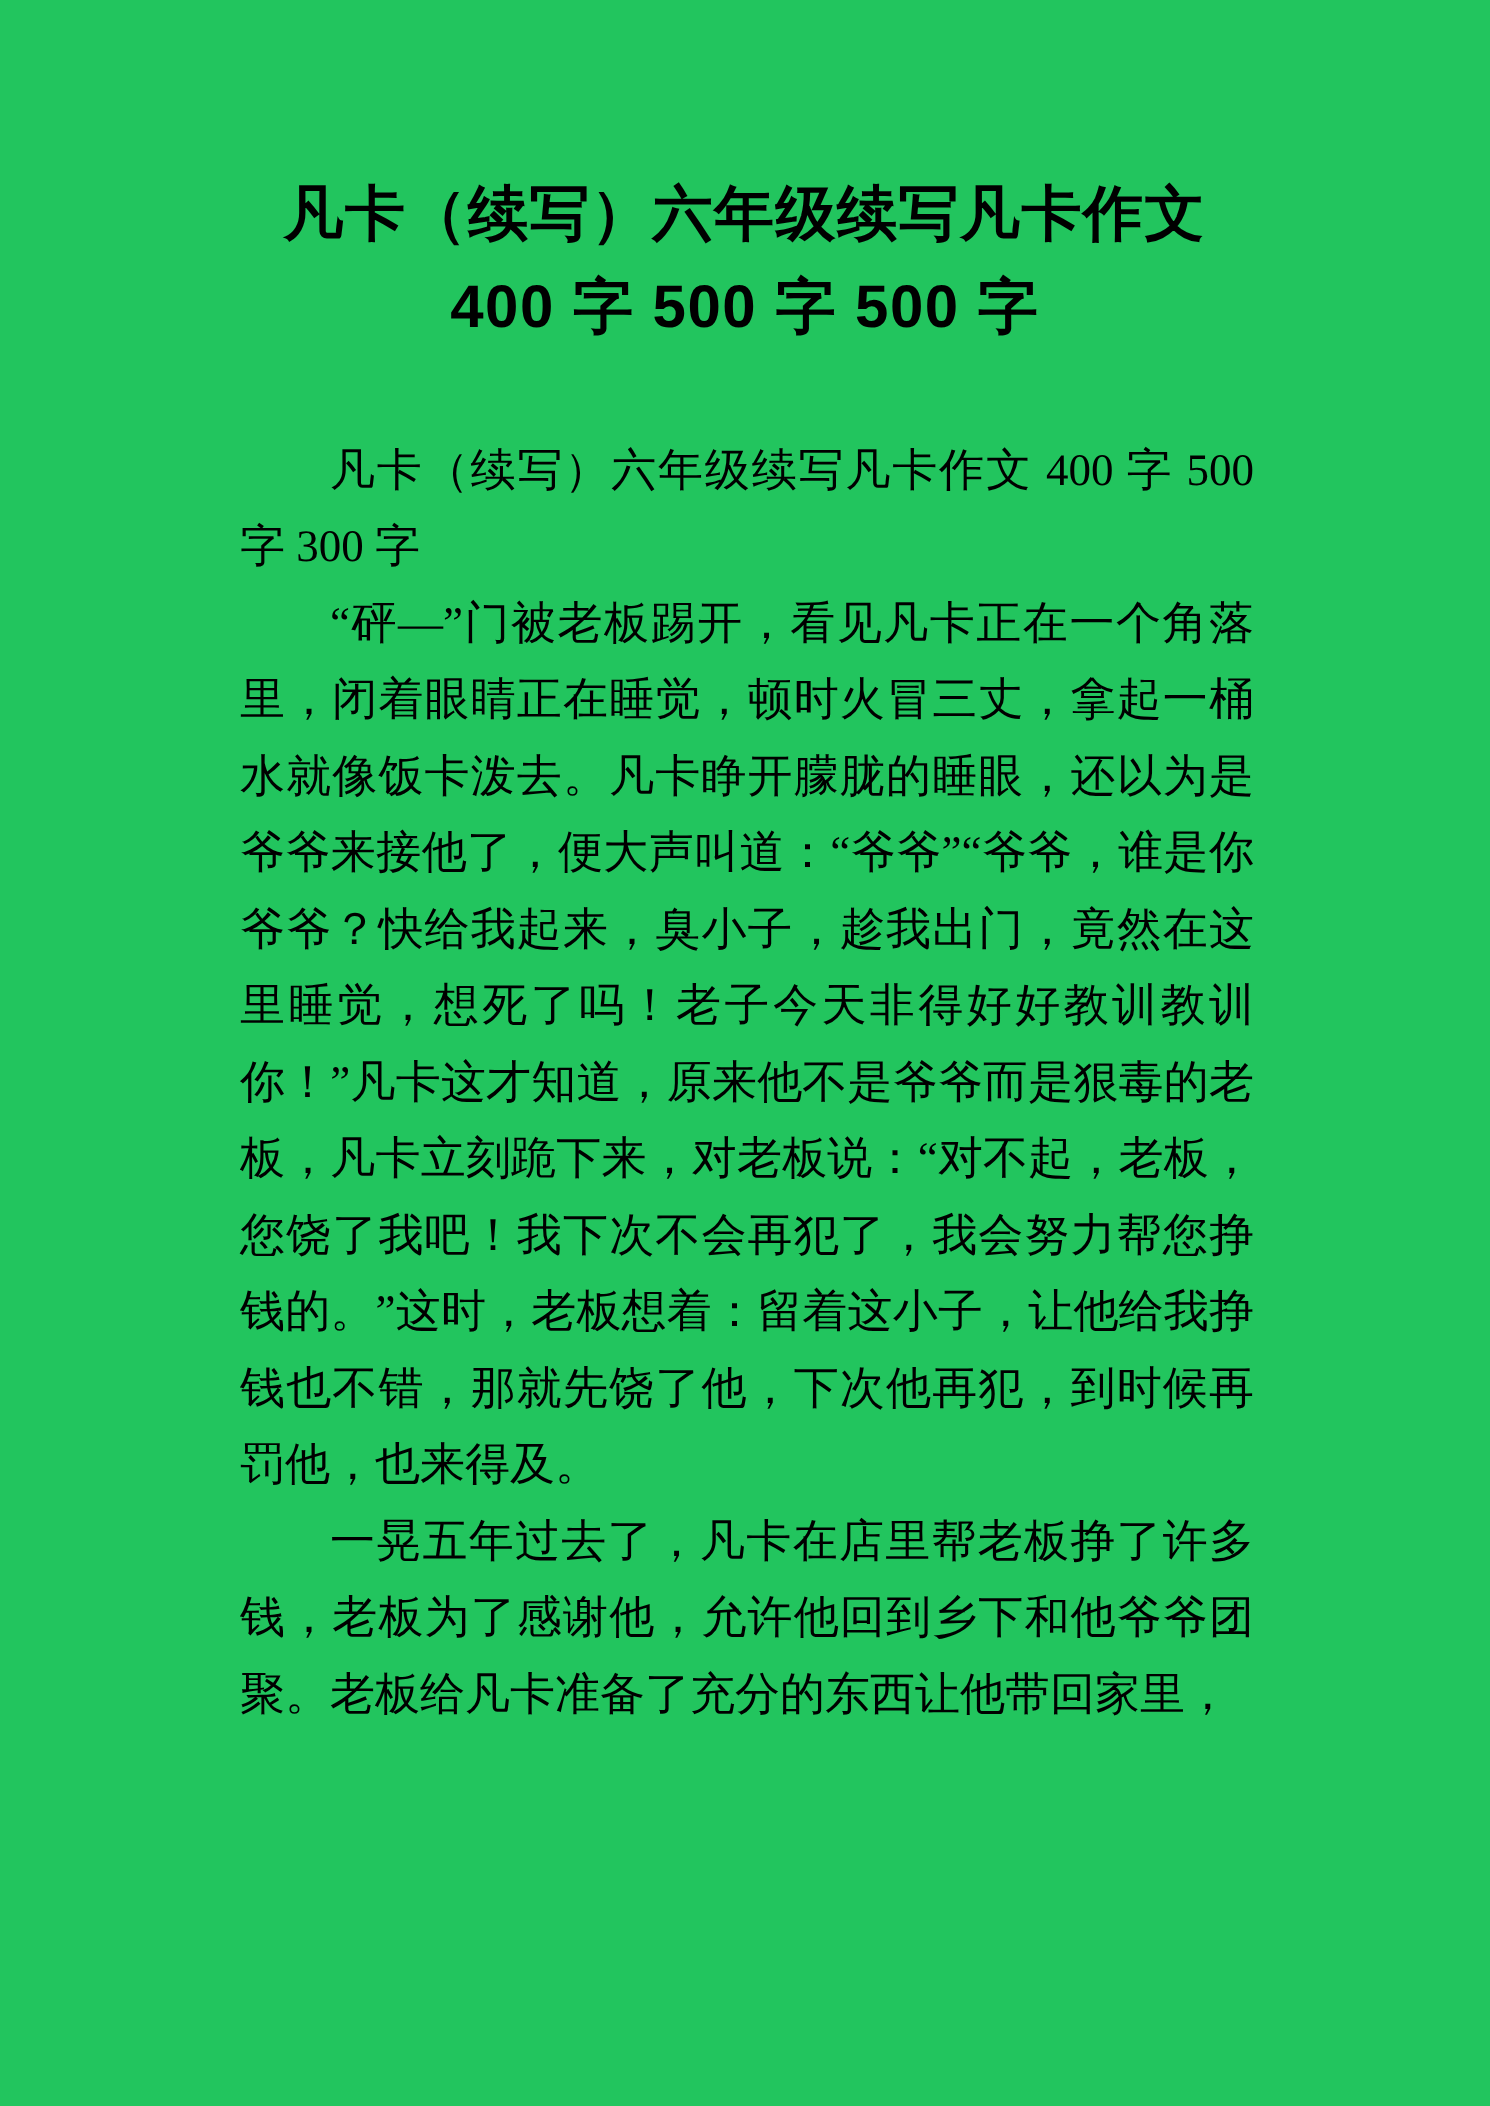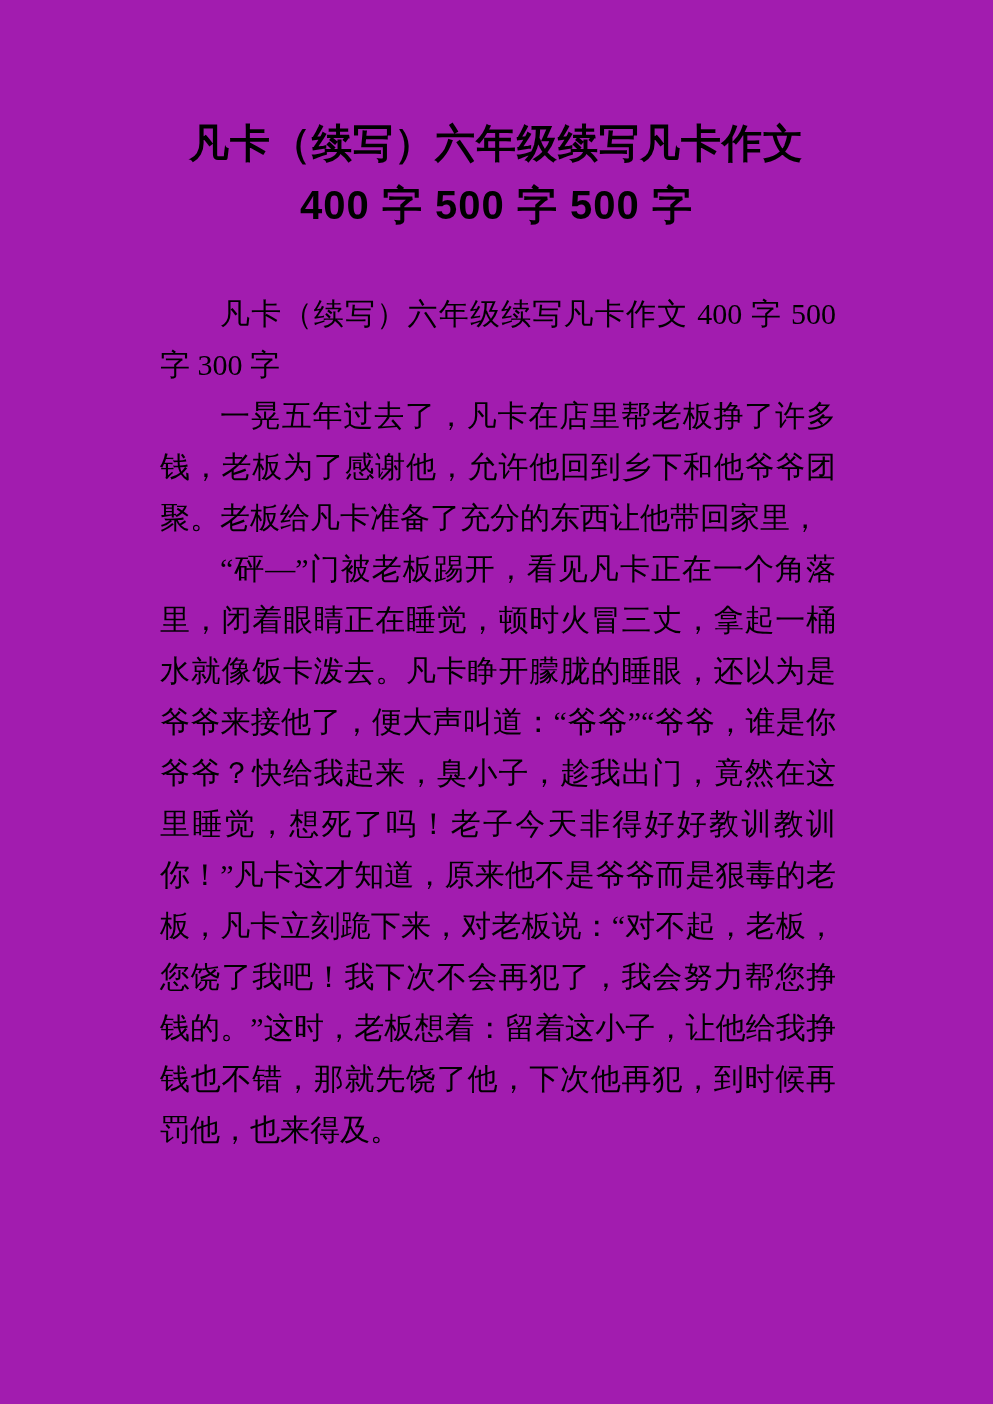--- a/index.html
+++ b/index.html
@@ -4,21 +4,21 @@
 <style>
   html, body {
     margin: 0;
     padding: 0;
     background: #ffffff;
   }
   .page {
     position: relative;
     width: 993px;
     height: 1404px;
-    background: #a21caf;
+    background: #22c55e;
     overflow: hidden;
   }
   .doc-title {
     margin: 0;
     padding-top: 112px;
     text-align: center;
     color: #000000;
     font-family: "Liberation Sans", "DejaVu Sans", sans-serif;
     font-weight: 700;
     font-size: 40px;
@@ -50,16 +50,16 @@
 </head>
 <body>
 
 <div class="page">
   <h1 class="doc-title">
     <span class="title-line">凡卡（续写）六年级续写凡卡作文</span>
     <span class="title-line">400 字 500 字 500 字</span>
   </h1>
   <div class="doc-body">
       <p class="para">凡卡（续写）六年级续写凡卡作文 400 字 500 字 300 字</p>
+      <p class="para">“砰—”门被老板踢开，看见凡卡正在一个角落里，闭着眼睛正在睡觉，顿时火冒三丈，拿起一桶水就像饭卡泼去。凡卡睁开朦胧的睡眼，还以为是爷爷来接他了，便大声叫道：“爷爷”“爷爷，谁是你爷爷？快给我起来，臭小子，趁我出门，竟然在这里睡觉，想死了吗！老子今天非得好好教训教训你！”凡卡这才知道，原来他不是爷爷而是狠毒的老板，凡卡立刻跪下来，对老板说：“对不起，老板，您饶了我吧！我下次不会再犯了，我会努力帮您挣钱的。”这时，老板想着：留着这小子，让他给我挣钱也不错，那就先饶了他，下次他再犯，到时候再罚他，也来得及。</p>
       <p class="para">一晃五年过去了，凡卡在店里帮老板挣了许多钱，老板为了感谢他，允许他回到乡下和他爷爷团聚。老板给凡卡准备了充分的东西让他带回家里，</p>
-      <p class="para">“砰—”门被老板踢开，看见凡卡正在一个角落里，闭着眼睛正在睡觉，顿时火冒三丈，拿起一桶水就像饭卡泼去。凡卡睁开朦胧的睡眼，还以为是爷爷来接他了，便大声叫道：“爷爷”“爷爷，谁是你爷爷？快给我起来，臭小子，趁我出门，竟然在这里睡觉，想死了吗！老子今天非得好好教训教训你！”凡卡这才知道，原来他不是爷爷而是狠毒的老板，凡卡立刻跪下来，对老板说：“对不起，老板，您饶了我吧！我下次不会再犯了，我会努力帮您挣钱的。”这时，老板想着：留着这小子，让他给我挣钱也不错，那就先饶了他，下次他再犯，到时候再罚他，也来得及。</p>
     </div>
 </div>
 
 </body></html>

